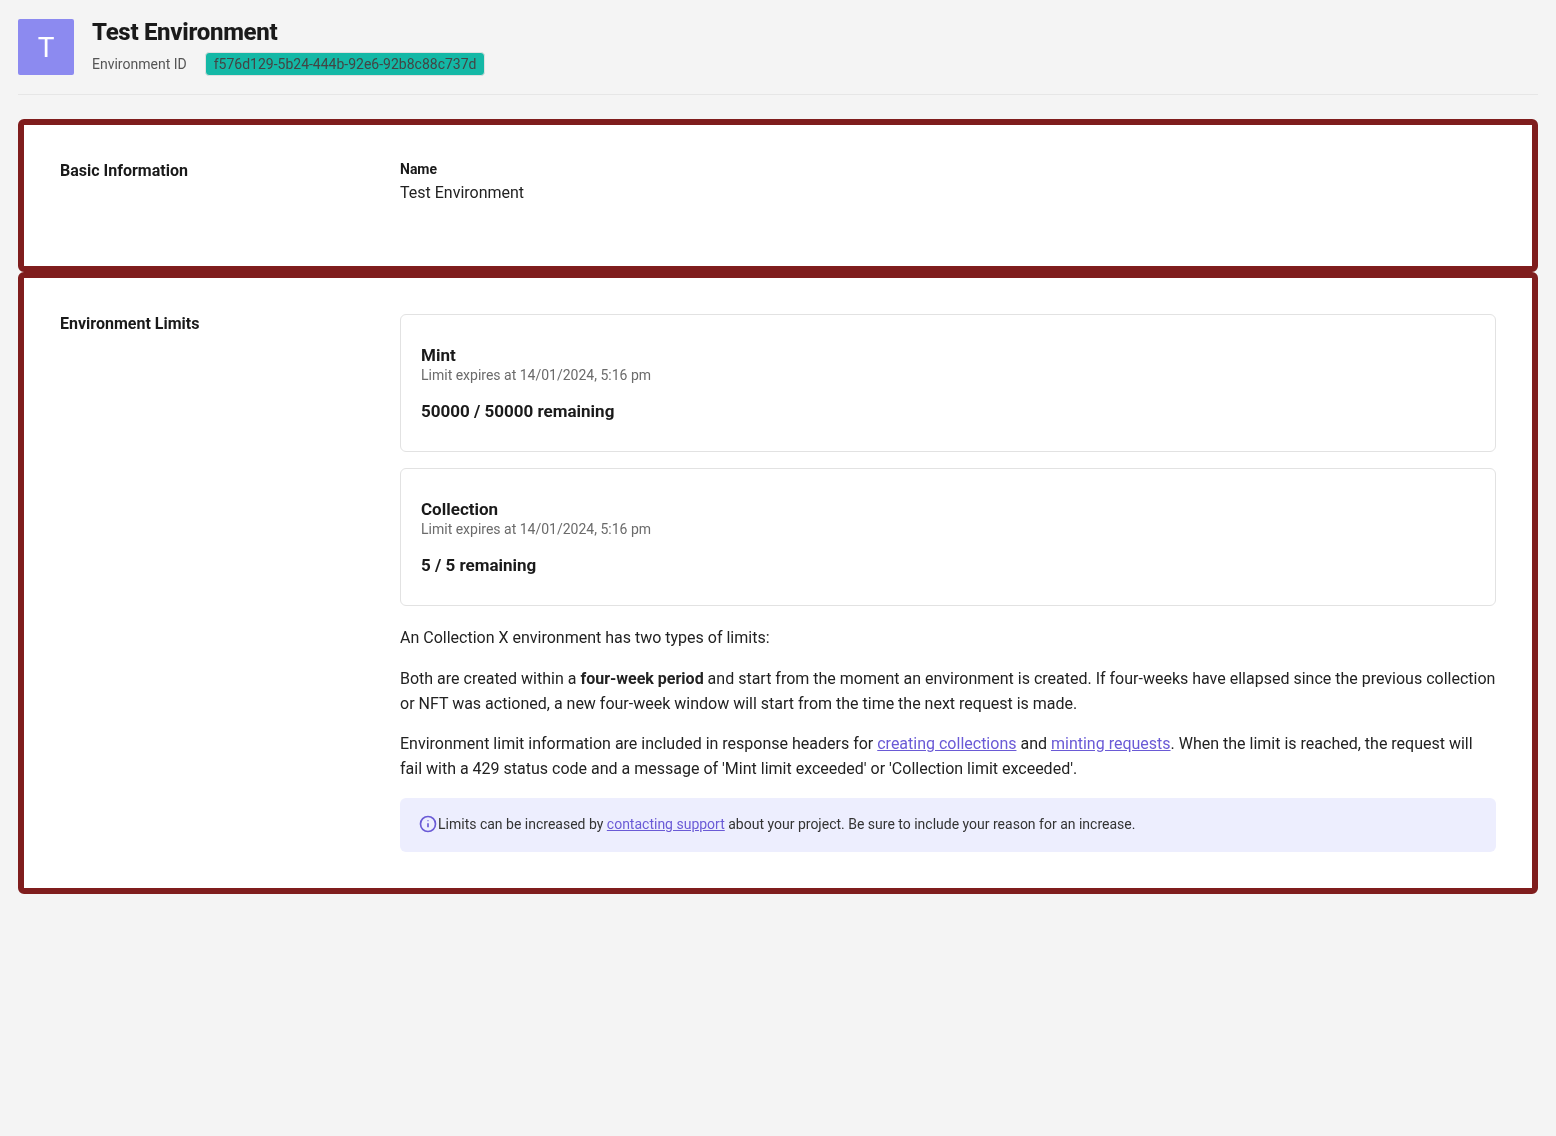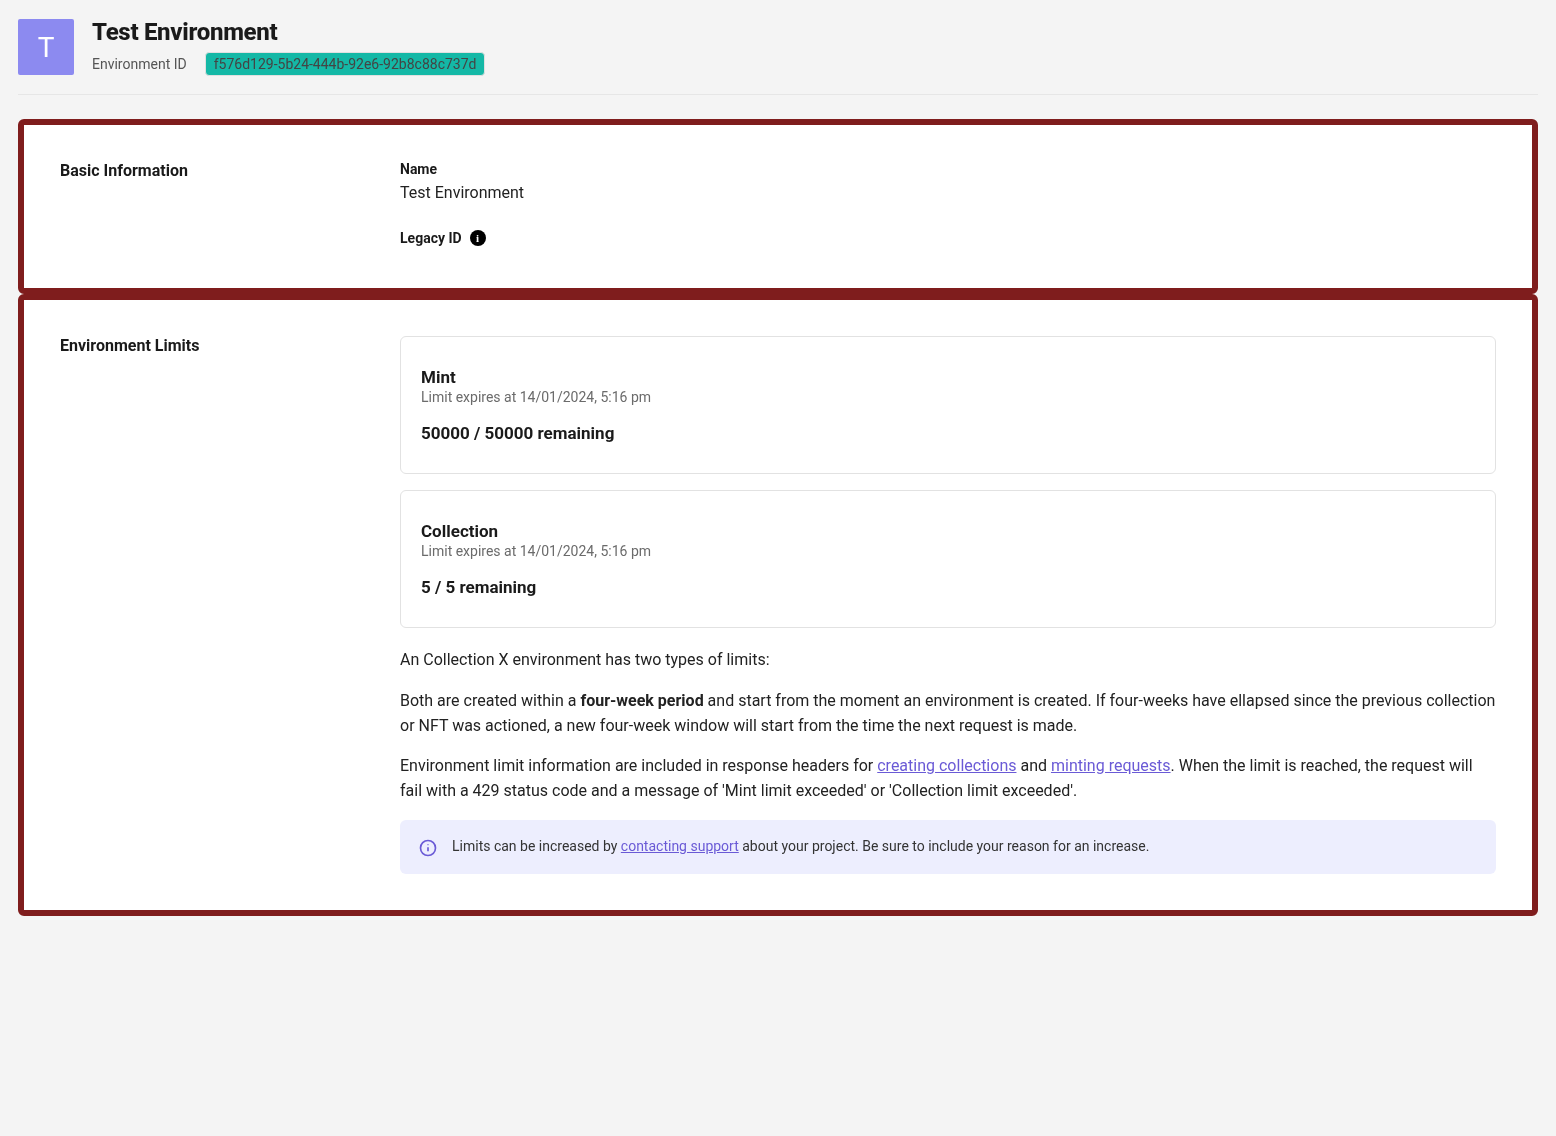--- a/index.html
+++ b/index.html
@@ -79,22 +79,21 @@
 .desc p { margin-bottom: 16px; }
 .desc ul { margin: 0 0 24px 34px; }
 .desc li { margin-bottom: 4px; }
 .desc a { color: #6a5ad6; text-decoration: underline; }
 .desc strong { font-weight: 700; }
 .notice {
   background: #edeefe;
   border-radius: 6px;
   padding: 16px 18px;
   display: flex;
-  align-items: flex-end;
-  gap: 14px;
+  align-items: flex-start;
   font-size: 14px;
   color: #333;
   margin-top: 16px;
 }
 .notice-icon {
   flex-shrink: 0;
   width: 20px; height: 20px;
 }
 .notice a { color: #6a5ad6; text-decoration: underline; }
 </style>
@@ -117,24 +116,20 @@
     <div class="card-inner">
       <div class="card-left">Basic Information</div>
       <div class="card-right">
         <div class="field">
           <div class="field-label-row">
             <span class="field-label">Name</span>
           </div>
           <div class="field-value">Test Environment</div>
         </div>
         <div class="field">
-          <div class="field-label-row">
-            <span class="field-label">Legacy ID</span>
-            <span class="info-icon">i</span>
-          </div>
         </div>
       </div>
     </div>
   </div>
 
   <div class="card">
     <div class="card-inner">
       <div class="card-left">Environment Limits</div>
       <div class="card-right">
         <div class="limit-box">

